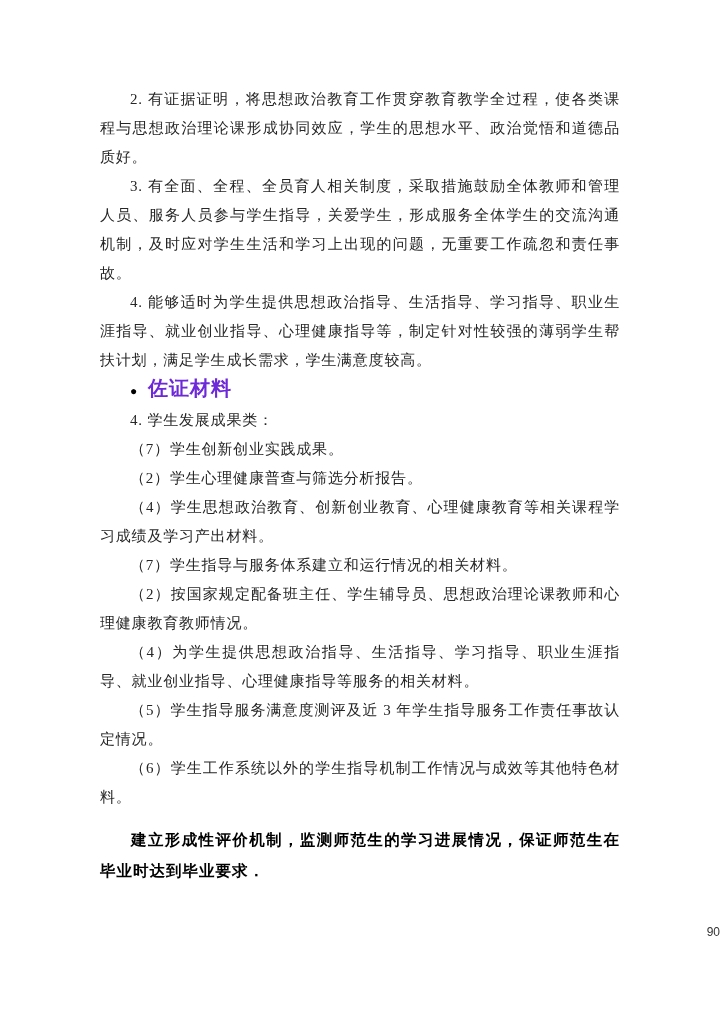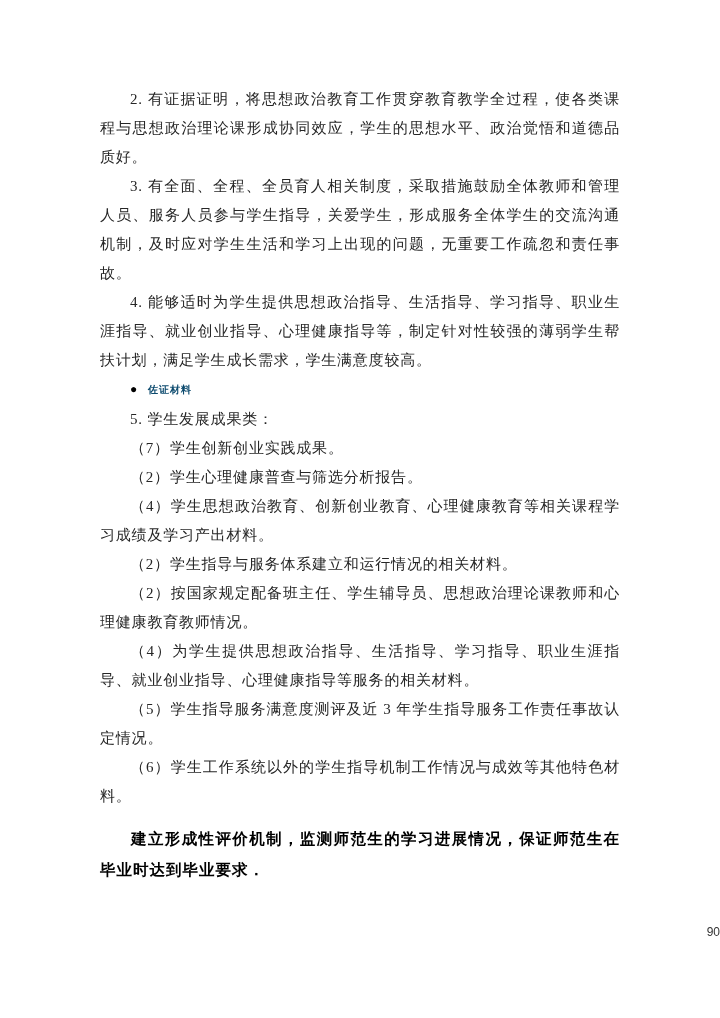--- a/index.html
+++ b/index.html
@@ -36,23 +36,23 @@
     padding-left: 2em;
     line-height: 29px;
   }
   .bullet-marker {
     font-size: 12px;
     margin-right: 10px;
     color: #000000;
   }
   .bullet-title {
     font-weight: bold;
-    color: #0c4a6e;
+    color: #6d28d9;
     font-family: Liberation Mono, monospace;
-    font-size: 10px;
+    font-size: 20px;
     letter-spacing: 1px;
   }
   .section-heading {
     font-family: "Liberation Sans", "DejaVu Sans", sans-serif;
     font-weight: bold;
     color: #000000;
     font-size: 16.5px;
     line-height: 29px;
     padding-left: 2em;
     margin-top: 7px;
@@ -86,26 +86,26 @@
 
     <p class="para">2. 有证据证明，将思想政治教育工作贯穿教育教学全过程，使各类课程与思想政治理论课形成协同效应，学生的思想水平、政治觉悟和道德品质好。</p>
     <p class="para">3. 有全面、全程、全员育人相关制度，采取措施鼓励全体教师和管理人员、服务人员参与学生指导，关爱学生，形成服务全体学生的交流沟通机制，及时应对学生生活和学习上出现的问题，无重要工作疏忽和责任事故。</p>
     <p class="para">4. 能够适时为学生提供思想政治指导、生活指导、学习指导、职业生涯指导、就业创业指导、心理健康指导等，制定针对性较强的薄弱学生帮扶计划，满足学生成长需求，学生满意度较高。</p>
 
     <div class="bullet-row">
       <span class="bullet-marker">●</span>
       <span class="bullet-title">佐证材料</span>
     </div>
 
-    <p class="para">5. 学生发展成果类：</p>
+    <p class="para">4. 学生发展成果类：</p>
     <p class="para">（7）学生创新创业实践成果。</p>
     <p class="para">（2）学生心理健康普查与筛选分析报告。</p>
     <p class="para">（4）学生思想政治教育、创新创业教育、心理健康教育等相关课程学习成绩及学习产出材料。</p>
 
-    <p class="para">（2）学生指导与服务体系建立和运行情况的相关材料。</p>
+    <p class="para">（7）学生指导与服务体系建立和运行情况的相关材料。</p>
     <p class="para">（2）按国家规定配备班主任、学生辅导员、思想政治理论课教师和心理健康教育教师情况。</p>
     <p class="para">（4）为学生提供思想政治指导、生活指导、学习指导、职业生涯指导、就业创业指导、心理健康指导等服务的相关材料。</p>
     <p class="para">（5）学生指导服务满意度测评及近 3 年学生指导服务工作责任事故认定情况。</p>
     <p class="para">（6）学生工作系统以外的学生指导机制工作情况与成效等其他特色材料。</p>
 
 
     <p class="closing-para">建立形成性评价机制，监测师范生的学习进展情况，保证师范生在毕业时达到毕业要求．</p>
 
   </div>
 

